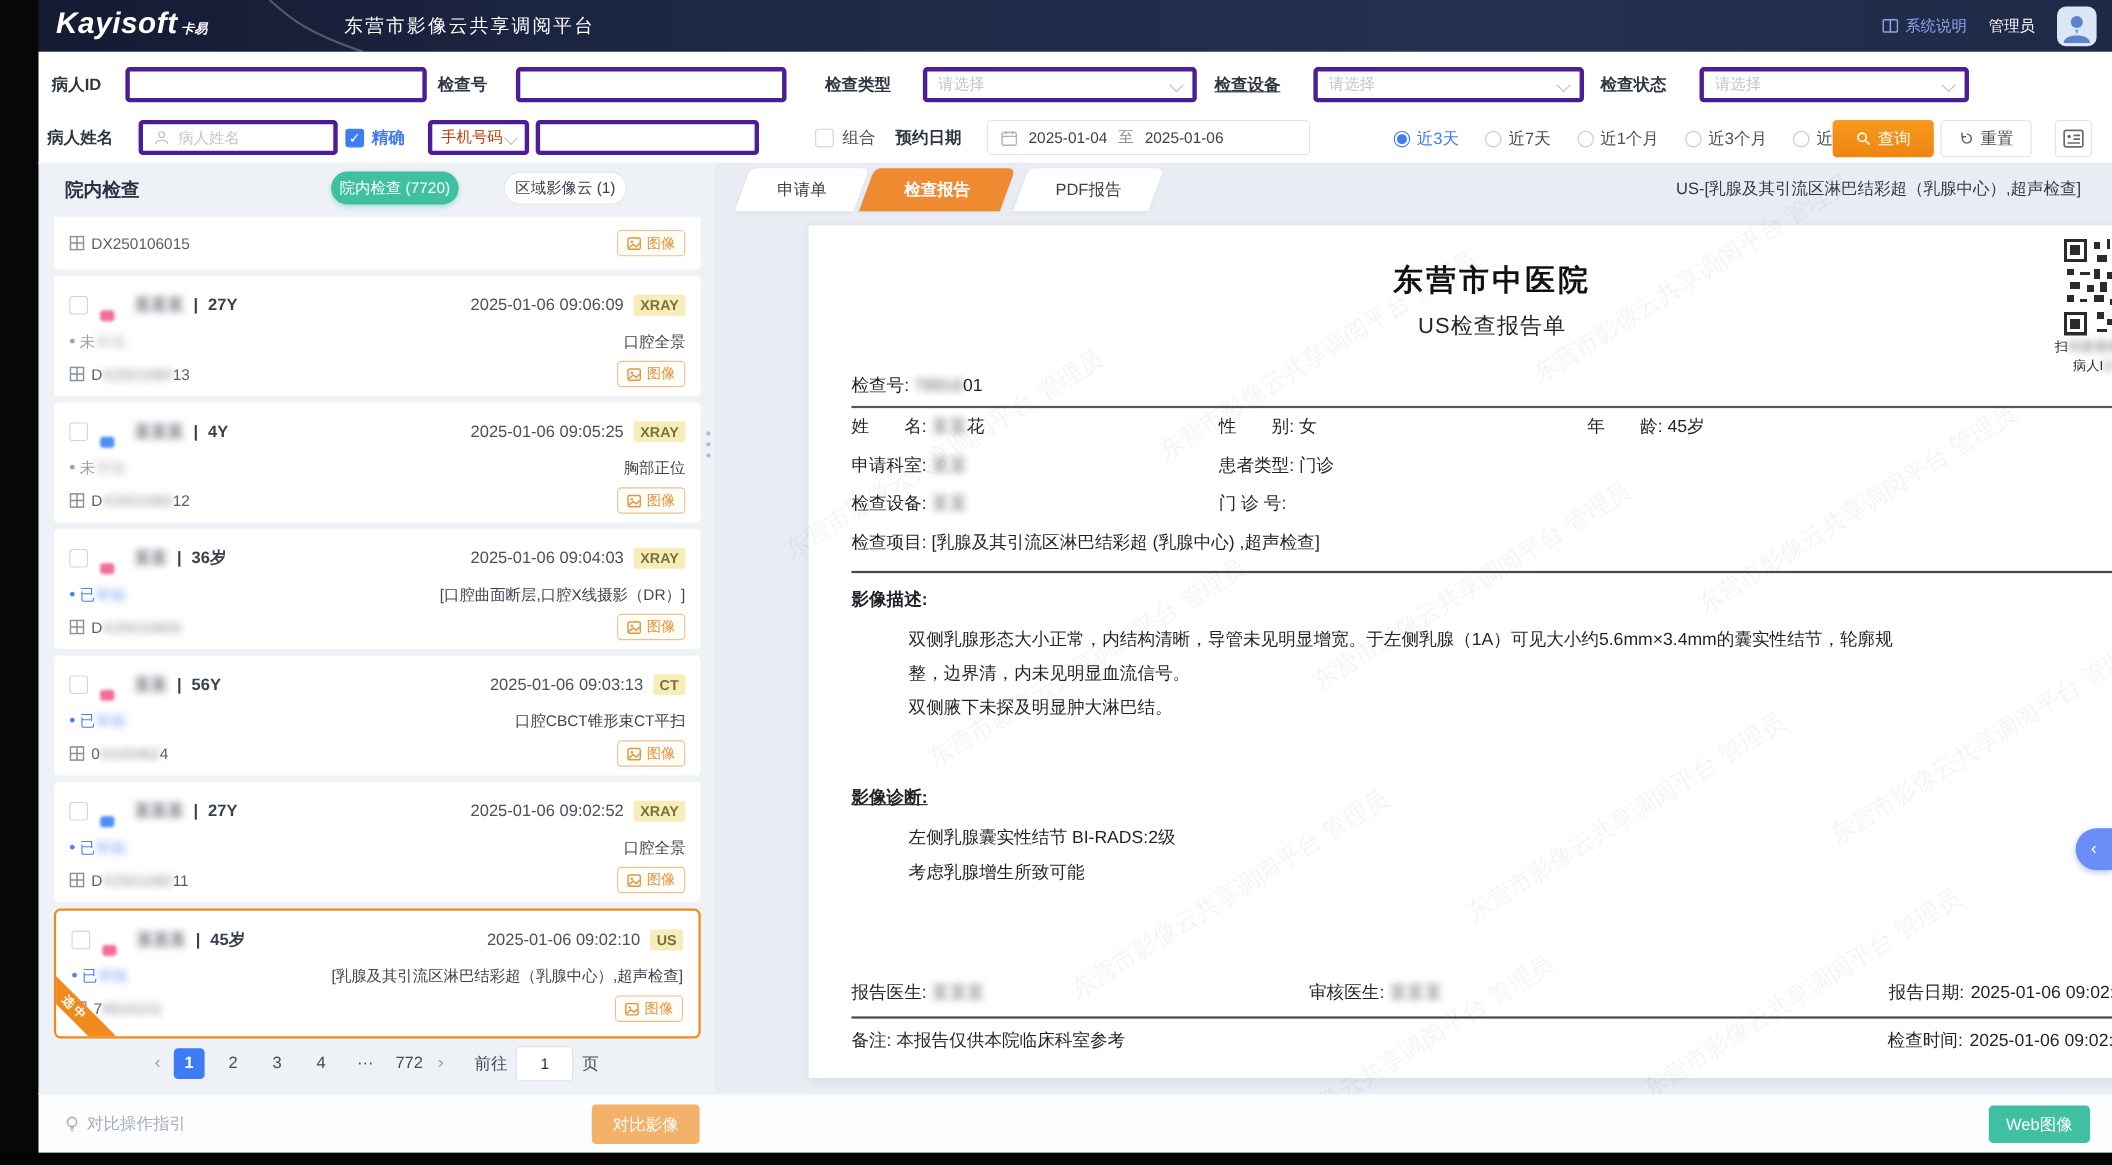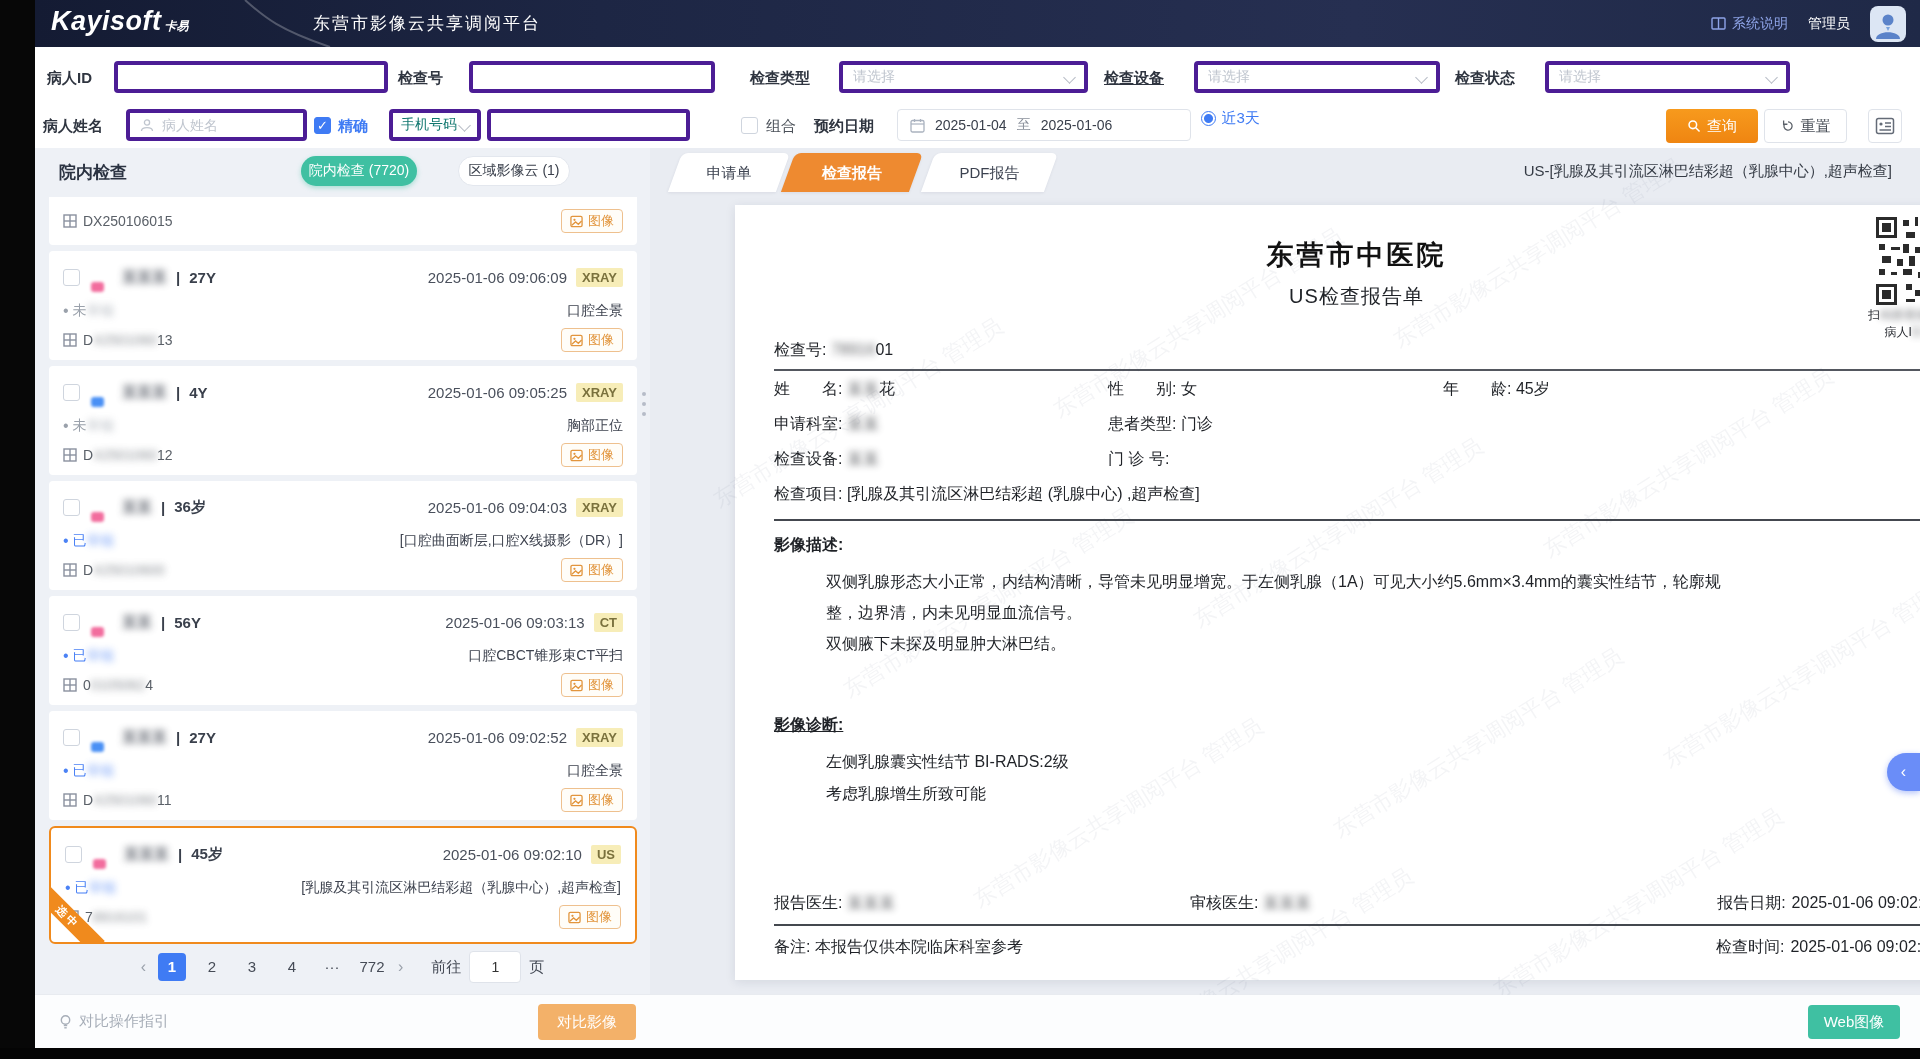--- a/index.html
+++ b/index.html
@@ -193,41 +193,41 @@
     <div class="inp row2" style="left:91px;width:181px;gap:6px;">
       <svg width="14" height="14" viewBox="0 0 14 14">
           <circle cx="7" cy="4.5" r="2.6" fill="none" stroke="#c0c6cf" stroke-width="1.3"></circle>
           <path d="M1.5 13 C1.5 8.5,12.5 8.5,12.5 13" fill="none" stroke="#c0c6cf" stroke-width="1.3"></path>
         </svg>
       <input class="raw" placeholder="病人姓名" style="">
     </div>
     <span class="cbx on row2" style="left:279px;top:70px;">✓</span>
     <span class="lnk-label row2" style="left:303px;">精确</span>
     <div class="sel row2" style="left:354px;width:92px;padding:0 8px;">
-      <span style="color:#0f766e;">手机号码</span>
+      <span style="color:#c2410c;">手机号码</span>
       <i class="chev"></i>
     </div>
     <div class="inp row2" style="left:452px;width:203px;">
         <input class="raw" style="">
       </div>
     <span class="cbx row2" style="left:706px;top:70px;"></span>
     <span class="flabel row2" style="left:731px;font-weight:normal;color:#4a5058;">组合</span>
     <span class="flabel row2" style="left:779px;">预约日期</span>
     <div class="datebox row2" style="left:862px;width:294px;">
       <svg width="15" height="15" viewBox="0 0 15 15">
           <rect x="1" y="2.5" width="13" height="11.5" rx="1.5" fill="none" stroke="#aab2bf" stroke-width="1.3"></rect>
           <line x1="4.5" y1="1" x2="4.5" y2="4" stroke="#aab2bf" stroke-width="1.3"></line>
           <line x1="10.5" y1="1" x2="10.5" y2="4" stroke="#aab2bf" stroke-width="1.3"></line>
           <line x1="1" y1="6" x2="14" y2="6" stroke="#aab2bf" stroke-width="1.2"></line>
         </svg>
       <span>2025-01-04</span>
       <span style="color:#8a909b;">至</span>
       <span>2025-01-06</span>
     </div>
-    <div class="radios row2" style="left:1158px;flex-direction:column;">
+    <div class="radios row2" style="left:1232px;">
       <span class="radio on">
           <i class="rdot"></i>
           <span>近3天</span>
         </span>
       <span class="radio">
           <i class="rdot"></i>
           <span>近7天</span>
         </span>
       <span class="radio">
           <i class="rdot"></i>

